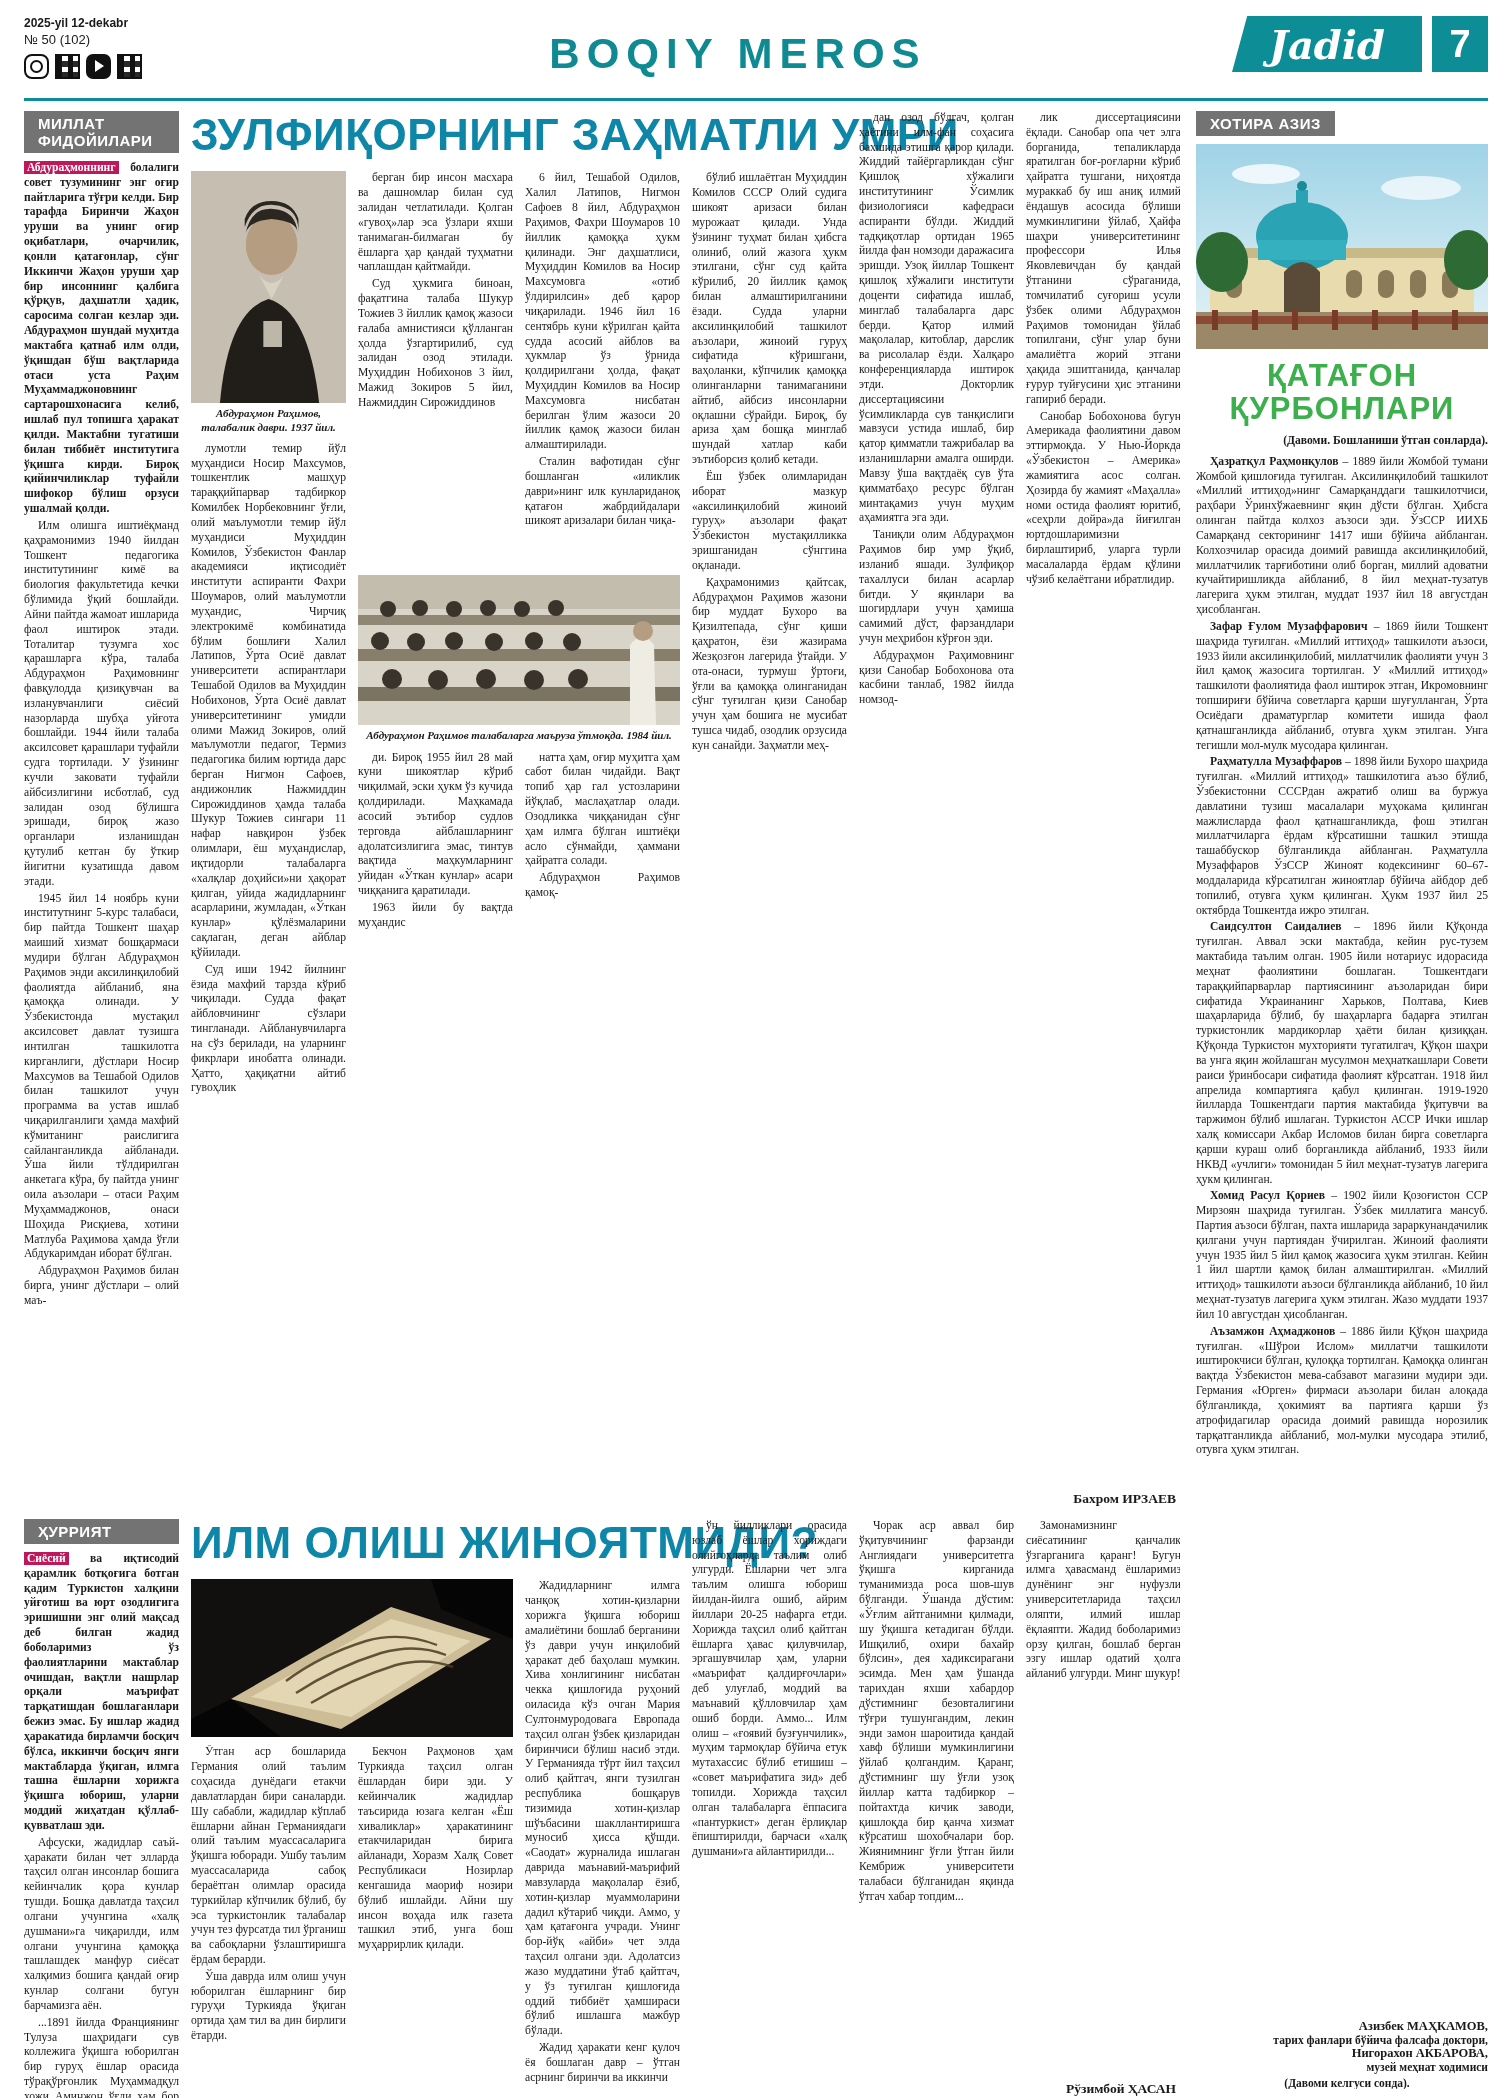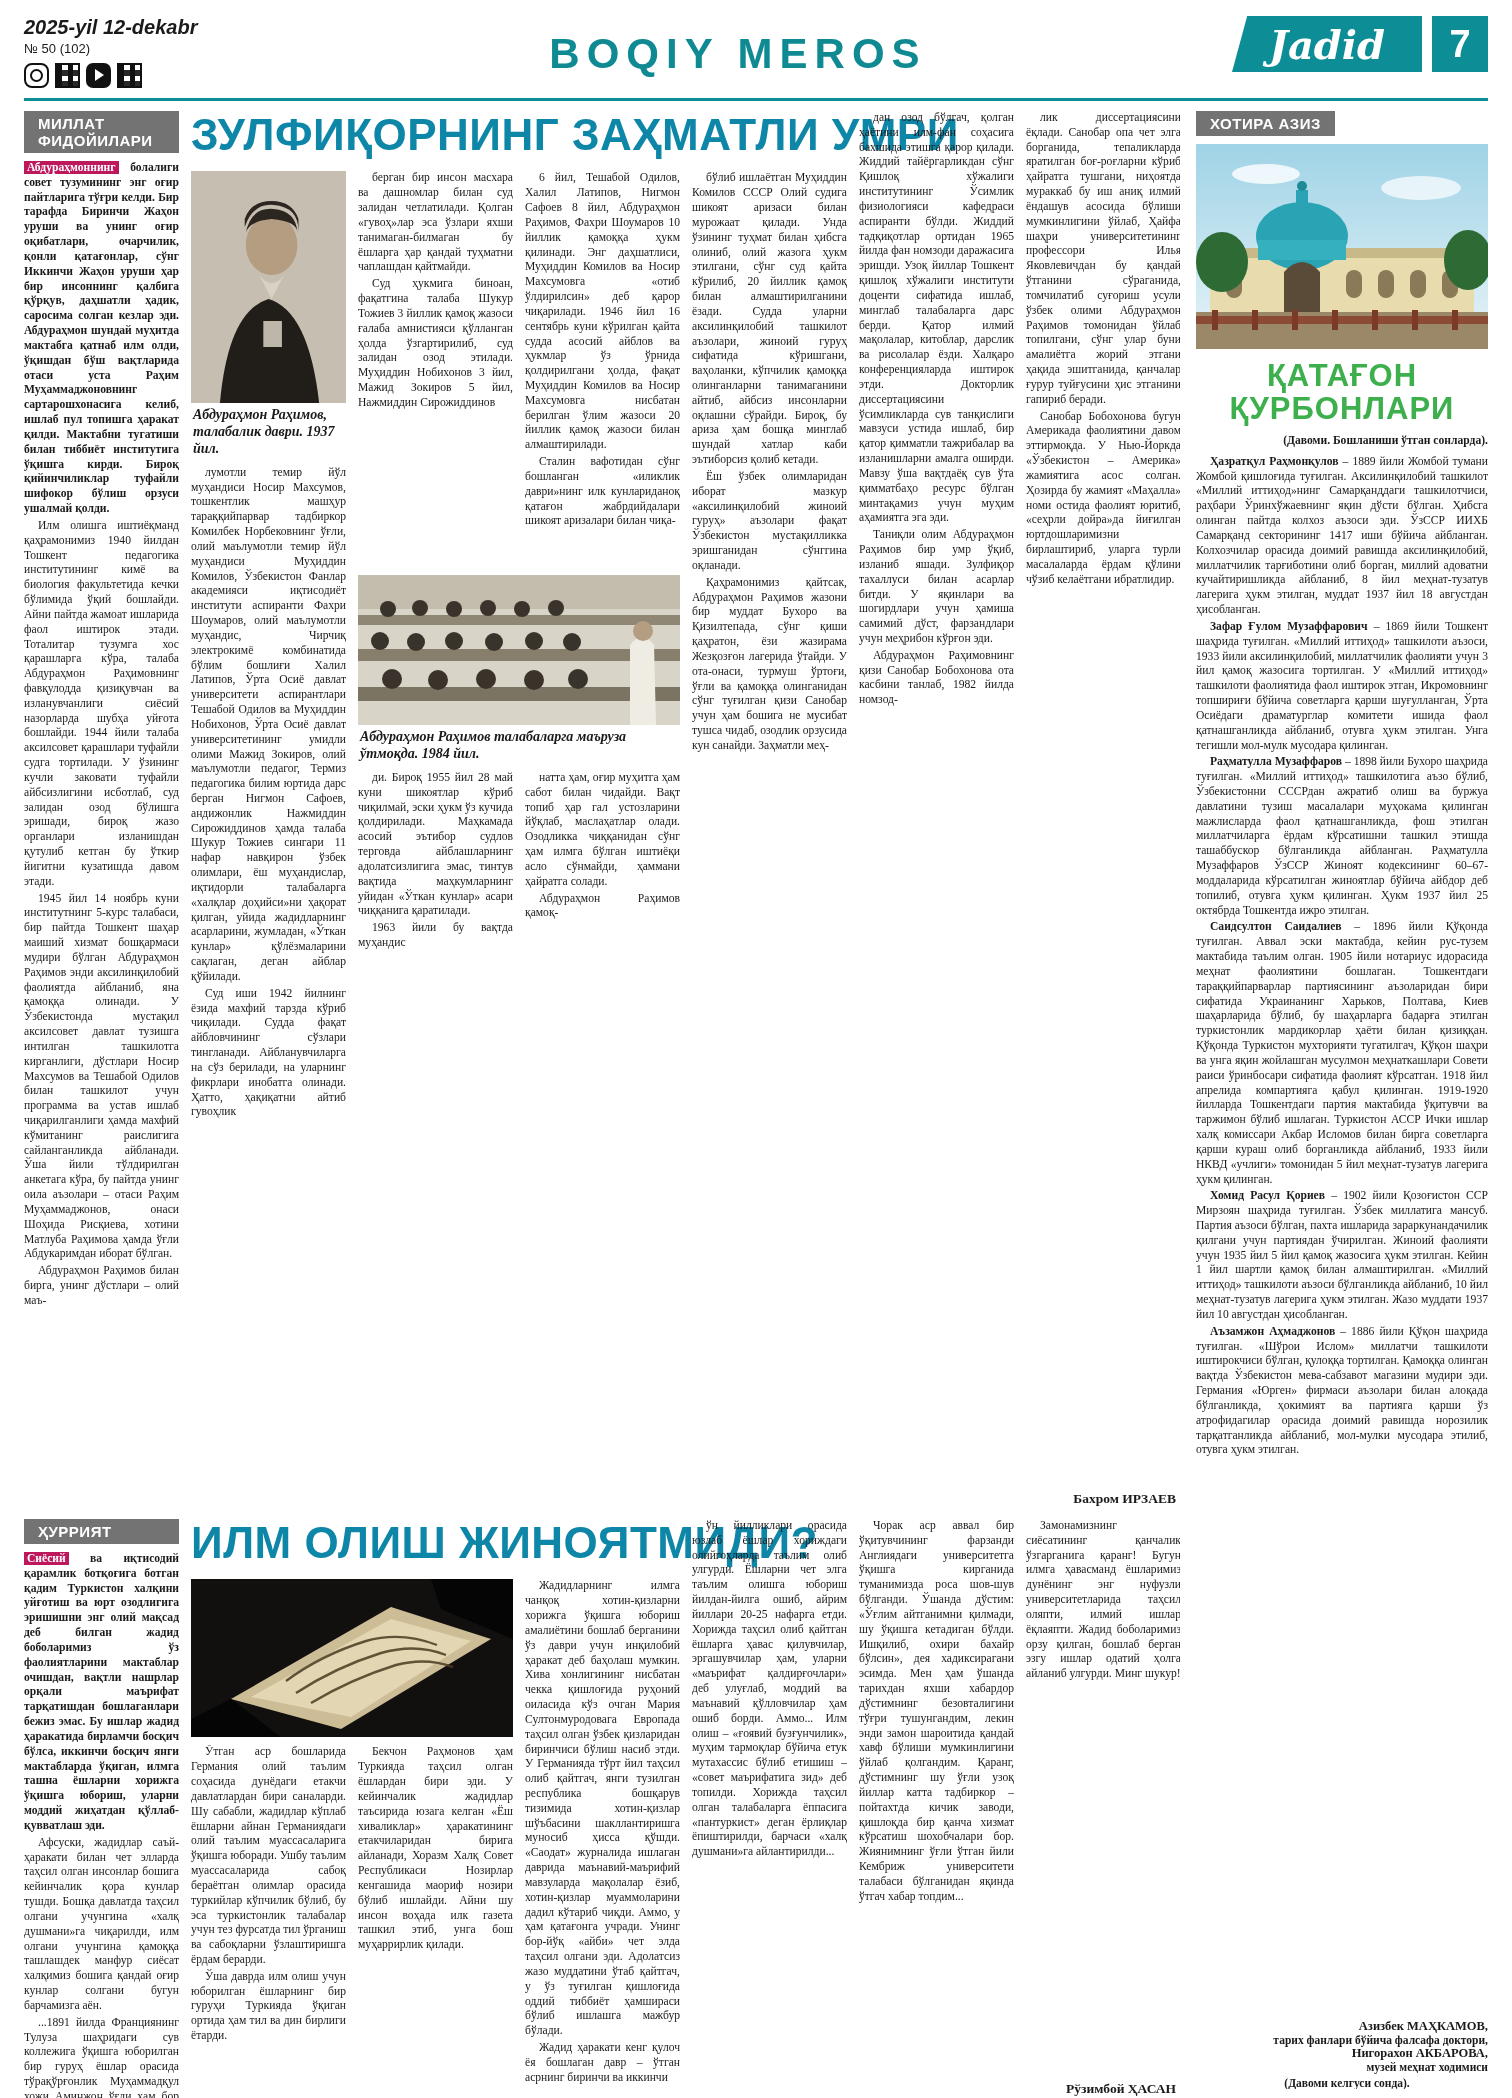--- a/index.html
+++ b/index.html
@@ -1,21 +1,21 @@
 <!DOCTYPE html>
 <html><head>
 <meta charset="utf-8">
 <style>
   html,body{margin:0;padding:0;background:#8a8a8a;}
   .page{width:1512px;height:2098px;background:#ffffff;margin:0 auto;position:relative;overflow:hidden;
         font-family:"Liberation Serif",serif;color:#1a1a1a;}
   
   .header{display:flex;align-items:flex-start;padding:16px 24px 4px 24px;height:78px;}
   .h-left{width:220px;flex:none;}
-  .h-date{font-family:"Liberation Sans",sans-serif;font-weight:700;font-size:20px;font-style:italic;}
+  .h-date{font-family:"Liberation Sans",sans-serif;font-weight:700;font-size:12px;}
   .h-issue{font-family:"Liberation Sans",sans-serif;font-size:13px;margin-top:2px;}
   .hicons{display:flex;gap:6px;margin-top:7px;}
   .hicon{width:25px;height:25px;position:relative;flex:none;box-sizing:border-box;}
   .icon-instagram{border:2.5px solid #111;border-radius:8px;}
   .icon-instagram::after{content:"";position:absolute;inset:4px;border:2.5px solid #111;border-radius:50%;}
   .icon-qr{border:2px solid #111;background-color:#fff;
      background-image:linear-gradient(90deg,#111 25%,transparent 25% 50%,#111 50% 75%,transparent 75%),
                       linear-gradient(0deg,rgba(17,17,17,.9) 25%,transparent 25% 50%,rgba(17,17,17,.9) 50% 75%,transparent 75%);}
   .icon-youtube{background:#111;border-radius:7px;}
   .icon-youtube::after{content:"";position:absolute;left:9px;top:6px;border-left:9px solid #fff;
@@ -32,21 +32,21 @@
   
   .main{display:flex;gap:16px;padding:0 24px;}
   .left-main{width:1156px;flex:none;}
   .sidebar{width:292px;flex:none;position:relative;height:1978px;overflow:hidden;}
   
   .kicker{display:inline-block;background:#737373;color:#fff;font-family:"Liberation Sans",sans-serif;
      font-size:15px;font-weight:700;padding:4px 14px;margin-bottom:8px;letter-spacing:.5px;}
   p{margin:0 0 2px 0;text-indent:14px;text-align:justify;font-size:11.6px;line-height:1.28;}
   p.intro{font-weight:700;text-indent:0;}
   .red-lead{background:#be185d;color:#fff;font-weight:700;padding:0 3px;}
-  .caption{font-size:14px;font-weight:700;font-style:italic;text-align:left;margin:4px 2px 8px 2px;line-height:1.2;}
+  .caption{font-size:11px;font-weight:700;font-style:italic;text-align:center;margin:4px 2px 8px 2px;line-height:1.2;}
   .byline{position:absolute;right:4px;bottom:2px;font-weight:700;font-size:13.5px;background:#fff;padding:2px 0 0 12px;}
   .headline{font-family:"Liberation Sans",sans-serif;font-weight:700;color:#0e86a8;font-size:44px;
      text-align:center;margin:0 0 12px 0;white-space:nowrap;letter-spacing:.5px;line-height:1.1;}
   .art{position:relative;}
   .art1{height:1398px;overflow:hidden;margin-bottom:10px;}
   .art2{height:580px;overflow:hidden;}
   .cols{display:flex;gap:12px;height:100%;}
   .col{overflow:hidden;}
   .w1{width:155px;flex:none;}
   .w2{width:322px;flex:none;}

